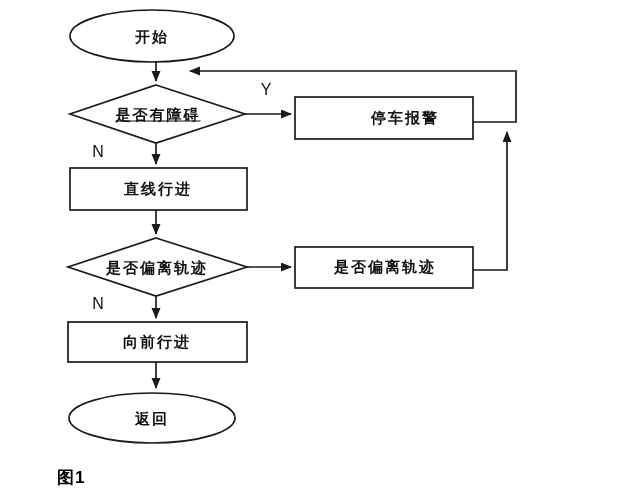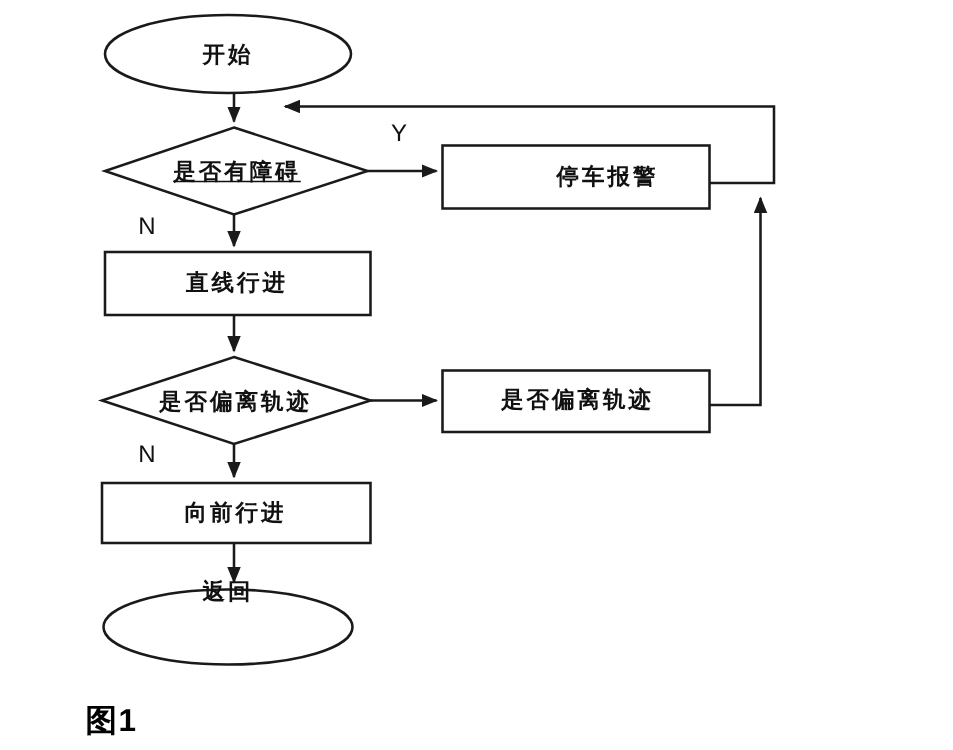--- a/index.html
+++ b/index.html
@@ -33,21 +33,21 @@
   .branch-label {
     position: absolute;
     transform: translate(-50%, -50%);
     font-size: 16px;
     font-weight: normal;
     color: #111111;
     white-space: nowrap;
   }
   .caption {
     position: absolute;
-    font-size: 21px;
+    font-size: 17px;
     font-weight: bold;
     color: #000000;
     letter-spacing: 1px;
   }
   .shape {
     fill: #ffffff;
     stroke: #1a1a1a;
     stroke-width: 1.7;
   }
   .conn {
@@ -88,20 +88,20 @@
     <ellipse class="shape" cx="152" cy="418" rx="83" ry="25"></ellipse>
   </svg>
 
   <div class="node-label" style="left:152px; top:37px;">开始</div>
   <div class="node-label" style="left:158px; top:115px;text-decoration:underline;">是否有障碍</div>
   <div class="node-label" style="left:405px; top:118px;text-align:right;">停车报警</div>
   <div class="node-label" style="left:158px; top:189px;">直线行进</div>
   <div class="node-label" style="left:157px; top:268px;">是否偏离轨迹</div>
   <div class="node-label" style="left:385px; top:267px;">是否偏离轨迹</div>
   <div class="node-label" style="left:157px; top:342px;">向前行进</div>
-  <div class="node-label" style="left:152px; top:395px;">返回</div>
+  <div class="node-label" style="left:152px; top:419px;">返回</div>
 
   <div class="branch-label" style="left:266px; top:90px;">Y</div>
   <div class="branch-label" style="left:98px; top:152px;">N</div>
   <div class="branch-label" style="left:98px; top:304px;">N</div>
 
   <div class="caption" style="left:57px; top:466px;">图1</div>
 </div>
 
 </body></html>

